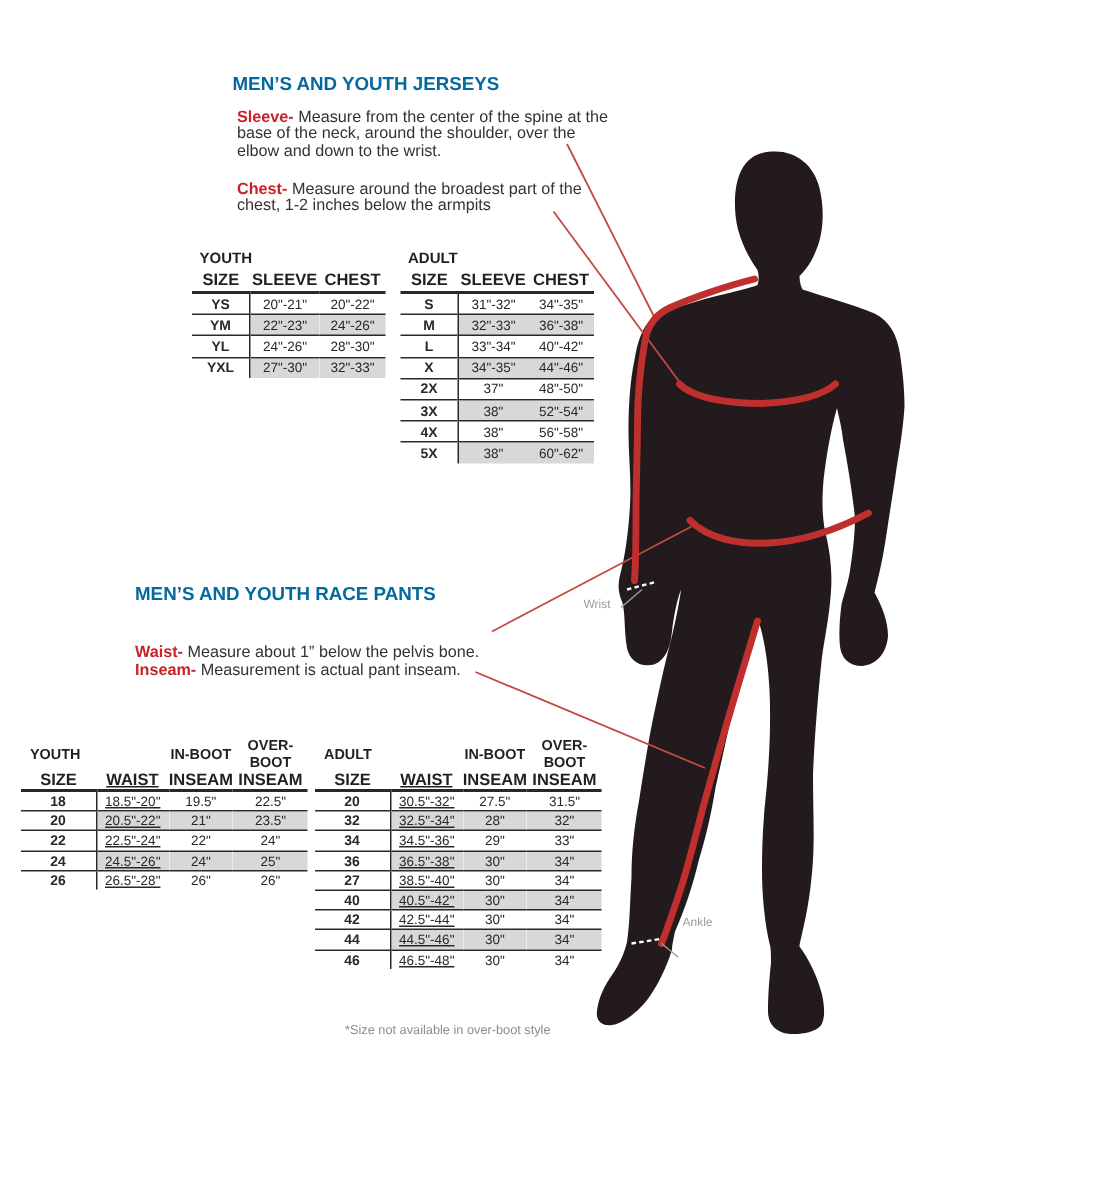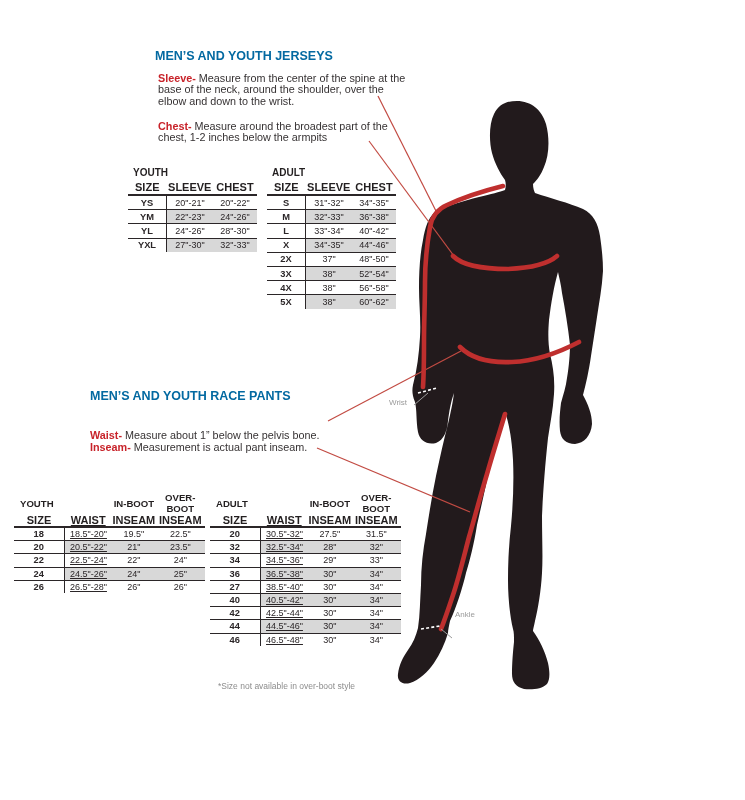--- a/index.html
+++ b/index.html
@@ -326,14 +326,14 @@
           <tr>
             <td class="size">46</td>
             <td>46.5"-48"</td>
             <td>30"</td>
             <td>34"</td>
           </tr>
         </tbody>
     </table>
   </div>
 
-  <div class="abs footnote" style="left:218px;top:681px">*Size not available in over-boot style</div>
+  <div class="abs footnote" style="left:230px;top:681px">*Size not available in over-boot style</div>
 </div>
 
 </body></html>

